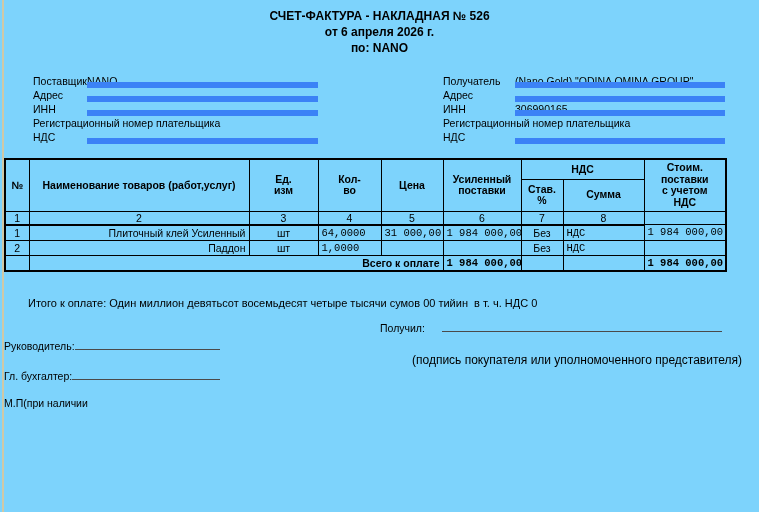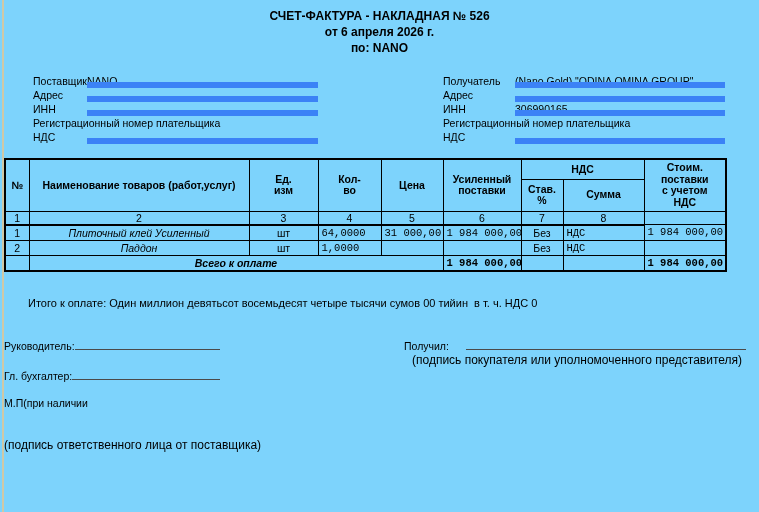--- a/index.html
+++ b/index.html
@@ -24,21 +24,21 @@
 
   
   table.inv { position:absolute; left:4px; top:158px; width:721px; border-collapse:collapse; table-layout:fixed; border:2px solid #000; font-size:10.5px; }
   table.inv th, table.inv td { border:1px solid #000; padding:0 3px; overflow:hidden; white-space:nowrap; }
   table.inv th { font-weight:bold; text-align:center; white-space:pre-line; line-height:11.5px; padding:1px 2px; }
   tr.hrow1 th { height:20px; }
   tr.hrow2 th { height:32px; vertical-align:middle; }
   tr.nums td { height:13px; text-align:center; border-bottom:2px solid #000; line-height:12px; }
   tr.drow td { height:15px; line-height:14px; }
   tr.trow td { height:15px; line-height:14px; font-weight:bold; }
-  td.al { text-align:center;font-style:italic; } td.ac { text-align:center; } td.ar { text-align:left;font-family:Liberation Mono, monospace; }
+  td.al { text-align:right; } td.ac { text-align:center; } td.ar { text-align:left;font-family:Liberation Mono, monospace; }
 
   
   .summary { position:absolute; left:28px; top:297px; font-size:11px; font-weight:normal; white-space:pre; }
 
   
   .sig { position:absolute; font-size:10.5px; line-height:12px; white-space:nowrap; }
   .sig-line { display:inline-block; border-bottom:1px solid #4a4a4a; height:10px; vertical-align:baseline; }
   .smallnote { position:absolute; font-size:12px; line-height:11px; white-space:nowrap; }
   .footer-note { position:absolute; font-size:10.5px; white-space:nowrap; }
 </style>
@@ -180,20 +180,19 @@
 
   <div class="sig" style="left:4px; top:340px;">
     <span>Руководитель:</span><span class="sig-line" style="width:145px;"></span>
   </div>
   <div class="sig" style="left:4px; top:370px;">
     <span>Гл. бухгалтер:</span><span class="sig-line" style="width:148px;"></span>
   </div>
   <div class="sig" style="left:4px; top:397px;">
     <span>М.П(при наличии</span>
   </div>
-  <div class="smallnote" style="left:4px; top:440px;">(подпись ответственного лица от поставщика)</div>
 
-  <div class="sig" style="left:380px; top:340px;margin-left:24px;">
+  <div class="sig" style="left:380px; top:322px;">
     <span style="display:inline-block; width:62px;">Получил:</span><span class="sig-line" style="width:280px;"></span>
   </div>
   <div class="smallnote" style="left:412px; top:355px;">(подпись покупателя или уполномоченного представителя)</div>
 
 </div>
 
 </body></html>

